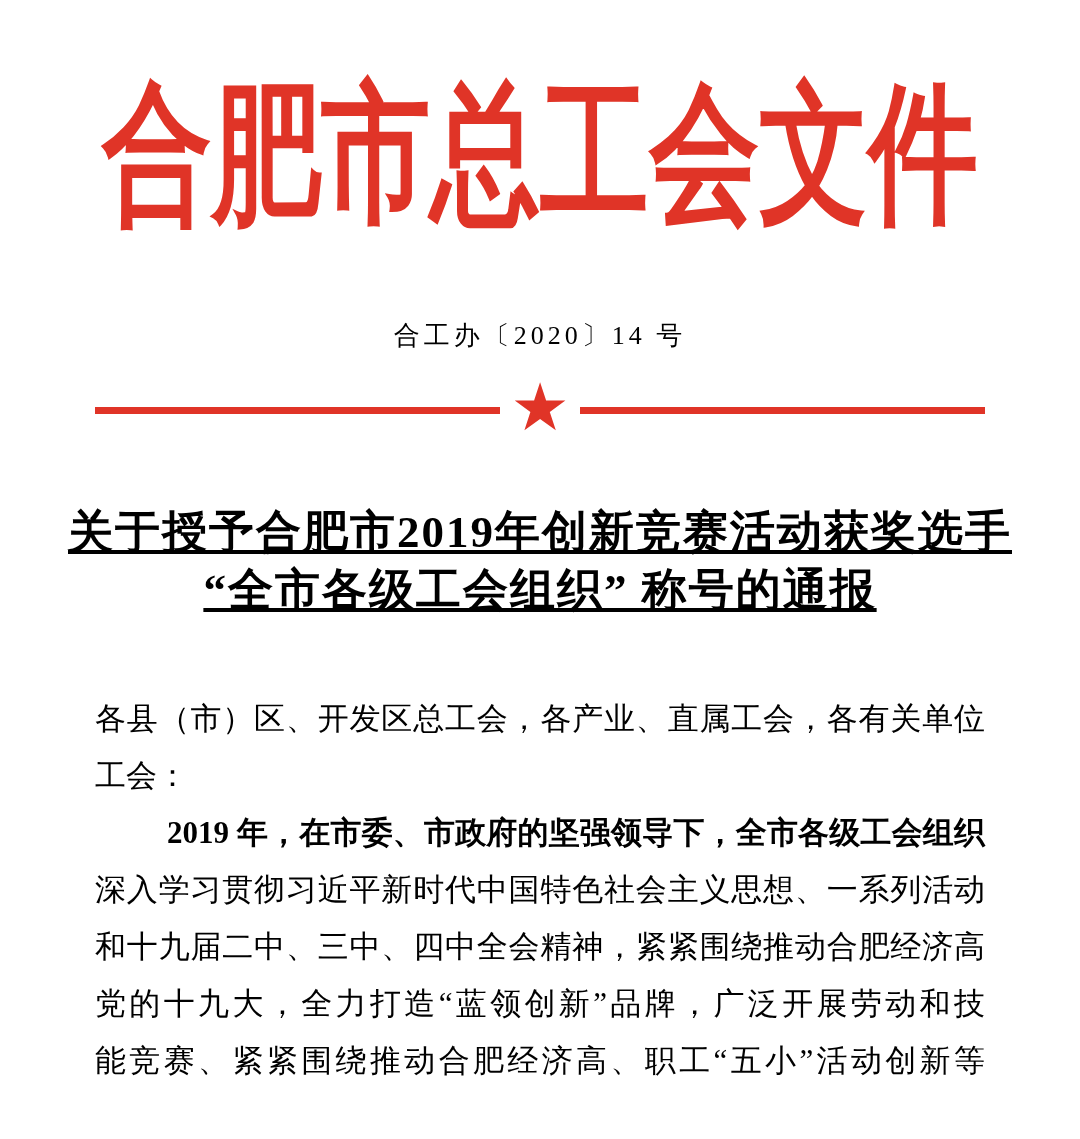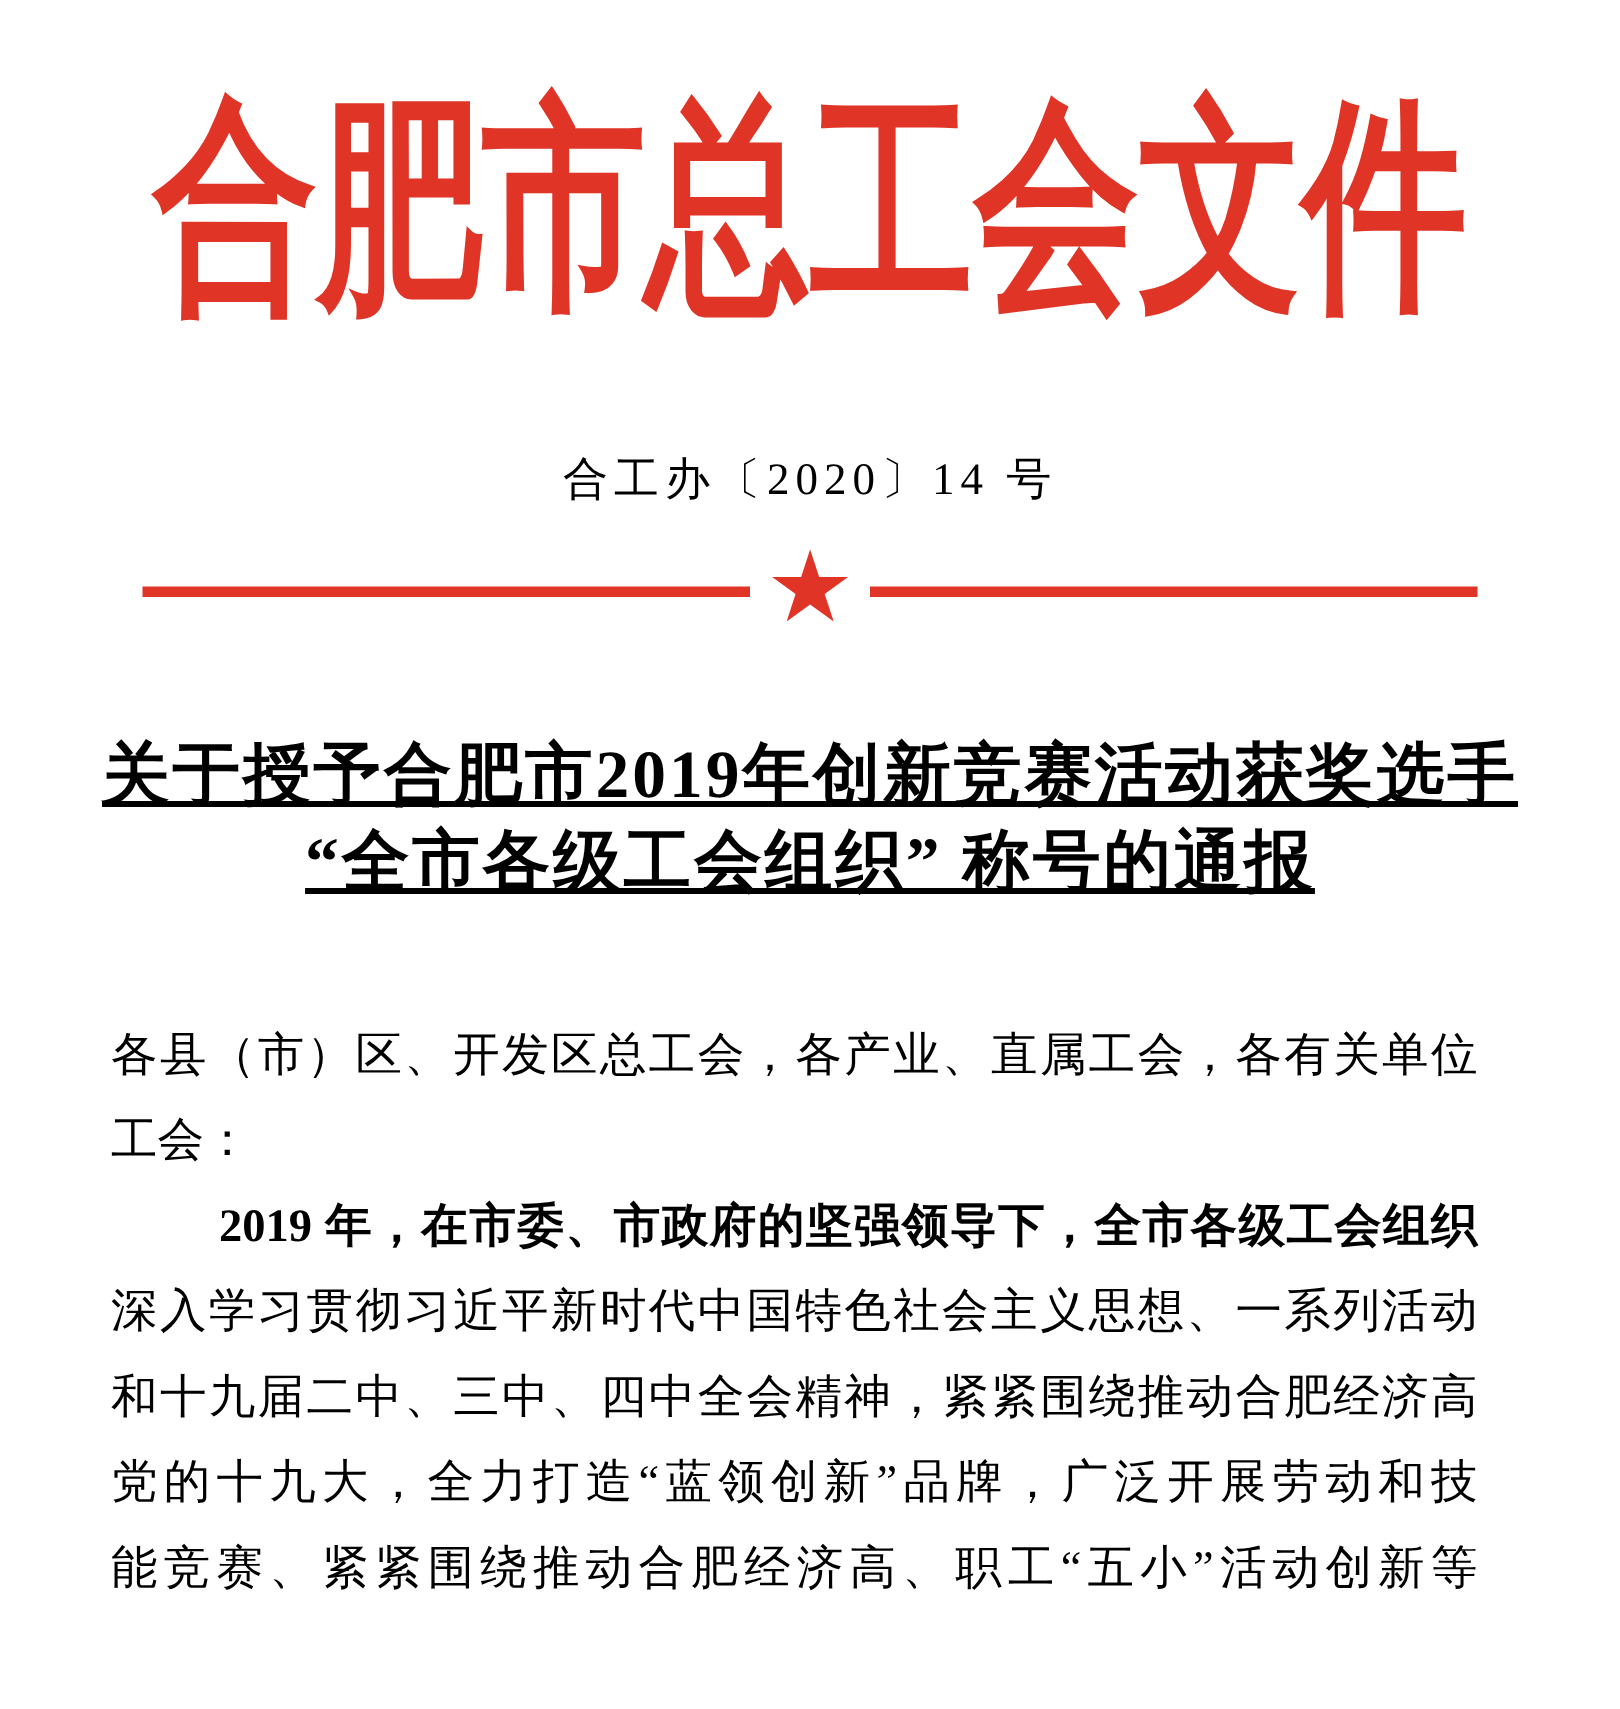--- a/index.html
+++ b/index.html
@@ -14,37 +14,38 @@
     width: 1080px; height: 1139px;
     overflow: hidden;
     background: var(--background, #ffffff);
   }
   
   .org-title-wrap {
     padding-top: 42px;
     height: 232px;
     display: flex; justify-content: center; align-items: center;
     overflow: visible;
+    margin-top: 16px;
   }
   .org-title {
     font-family: "Liberation Sans", sans-serif;
     font-weight: 900;
     font-size: 152px;
     line-height: 1;
     color: var(--accent-red, #e03427);
     white-space: nowrap;
     transform: scaleX(0.72);
     transform-origin: 50% 50%;
     letter-spacing: 0px;
   }
   
   .doc-number {
     margin-top: 70px;
     text-align: center;
-    font-size: 30px;
+    font-size: 26px;
     letter-spacing: 4px;
     line-height: 35px;
   }
   
   .star-divider {
     margin: 26px 95px 0 95px;
     height: 62px;
     display: flex; align-items: center;
   }
   .divider-bar {
@@ -64,21 +65,21 @@
   .doc-title {
     margin: 62px 60px 0 60px;
     text-align: center;
     font-weight: bold;
     font-size: 45px;
     letter-spacing: 2px;
   }
   .t-line { line-height: 58px; text-decoration: underline; }
   
   .doc-body {
-    margin: 71px 95px 0 74px;
+    margin: 71px 95px 0 95px;
     font-size: 31px;
   }
   .b-line {
     height: 57px;
     line-height: 57px;
     white-space: nowrap;
   }
   .jline {
     white-space: normal;
     text-align: justify;

